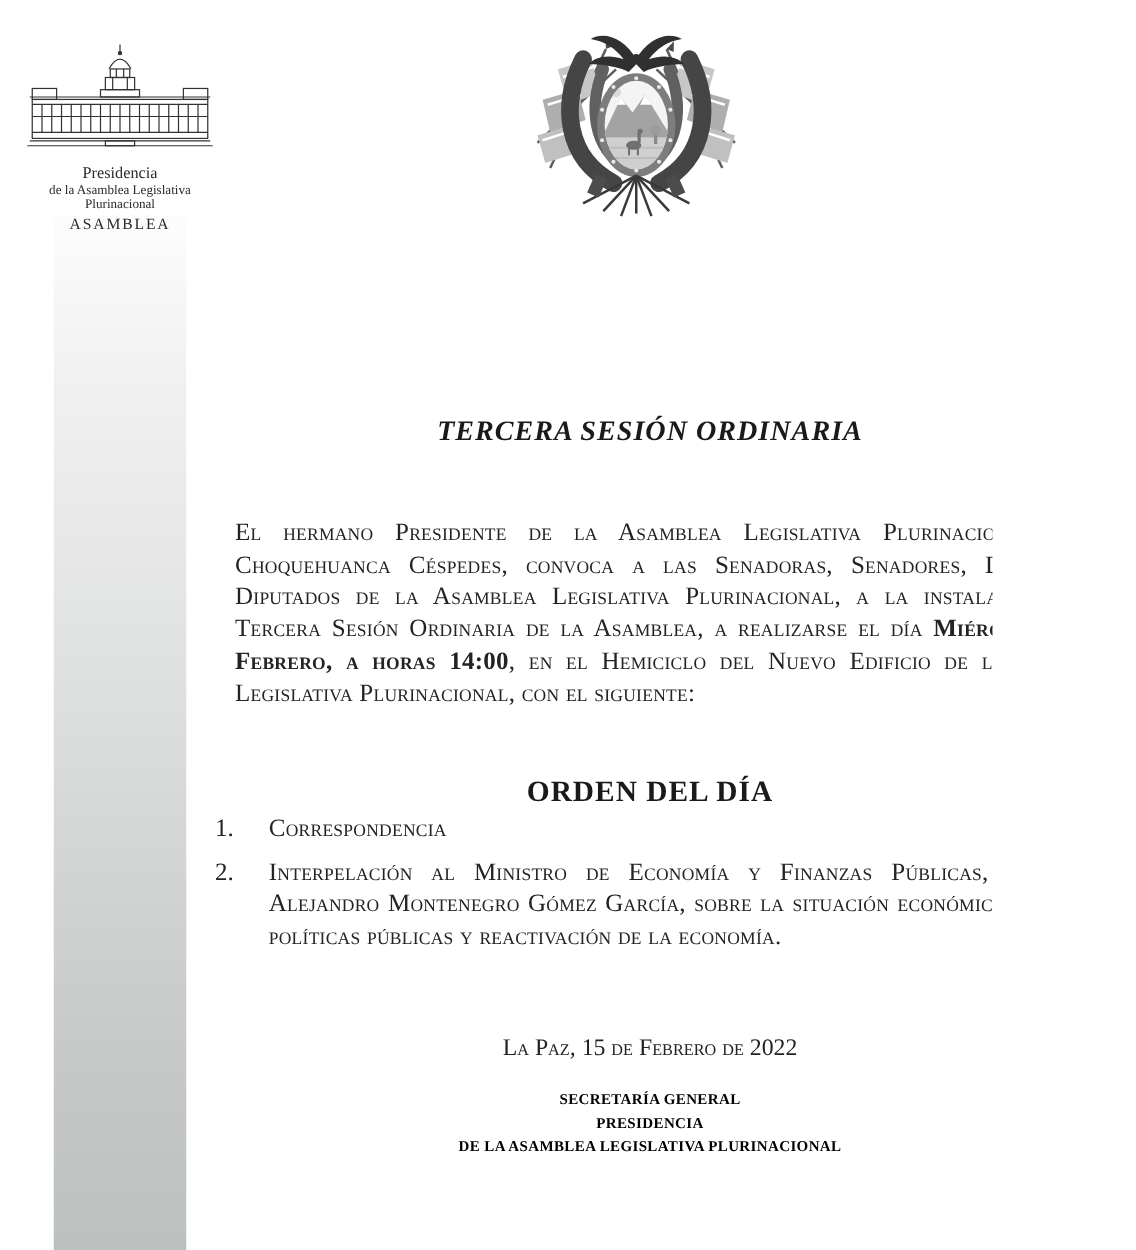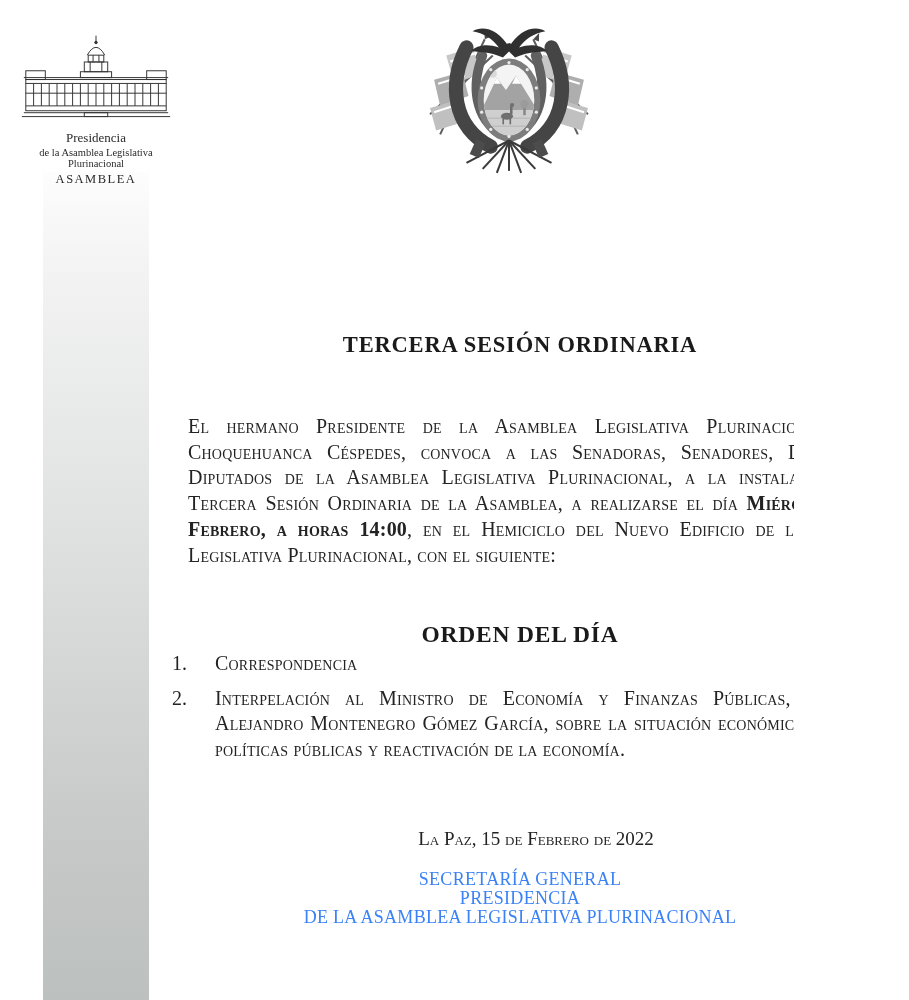--- a/index.html
+++ b/index.html
@@ -31,20 +31,21 @@
   
   .header{
     position:absolute;left:150px;top:205px;width:740px;
     text-align:center;font-weight:bold;font-size:21px;line-height:26.5px;
     letter-spacing:0.6px;color:#1a1a1a;
   }
   .session{
     position:absolute;left:150px;top:332px;width:740px;
     text-align:center;font-weight:bold;font-size:22.5px;letter-spacing:0.8px;
     color:#1a1a1a;
+    font-style:italic;
   }
   
   .body-par{
     position:absolute;left:188px;top:394px;width:709px;
     font-size:20px;line-height:25.7px;
     font-variant:small-caps;text-align:justify;
     color:#232323;letter-spacing:0.2px;
   }
   .body-par .b{font-weight:bold;}
   .orden{
@@ -56,26 +57,26 @@
   .agenda{
     position:absolute;left:172px;top:651px;width:709px;
     font-size:20px;line-height:25.7px;color:#232323;
   }
   .agenda-item{display:flex;align-items:flex-start;}
   .agenda-item + .agenda-item{margin-top:9px;}
   .agenda-num{width:43px;flex:0 0 43px;}
   .agenda-txt{flex:1;font-variant:small-caps;text-align:justify;letter-spacing:0.2px;}
   .dateline{
     position:absolute;left:150px;top:828px;width:740px;
-    text-align:center;font-size:19px;font-variant:small-caps;color:#232323;padding-left:16px;
+    text-align:center;font-size:19px;font-variant:small-caps;color:#232323;
   }
   .footer{
     position:absolute;left:150px;top:870px;width:740px;
-    text-align:center;font-weight:normal;font-size:18px;line-height:18.8px;
-    color:#3b82f6;letter-spacing:0.3px;
+    text-align:center;font-weight:bold;font-size:12px;line-height:18.8px;
+    color:#000000;letter-spacing:0.3px;
   }
 </style>
 </head>
 <body>
 
 <div class="page">
 
   <div class="side-bar"></div>
 
   <div class="logo">

